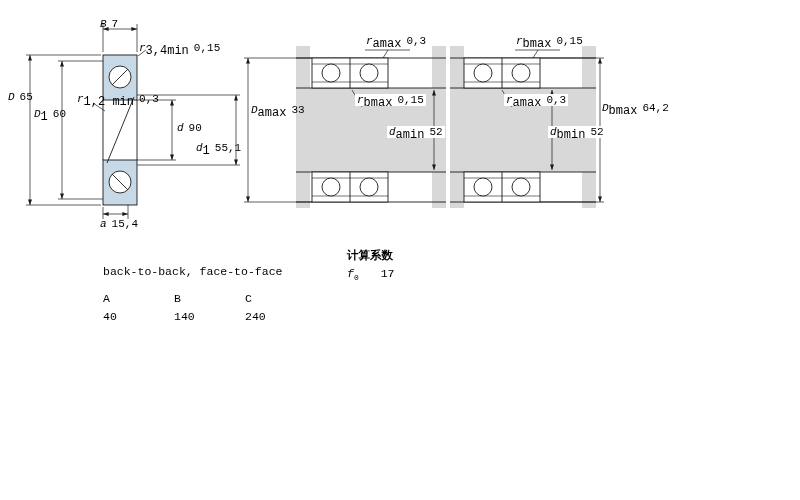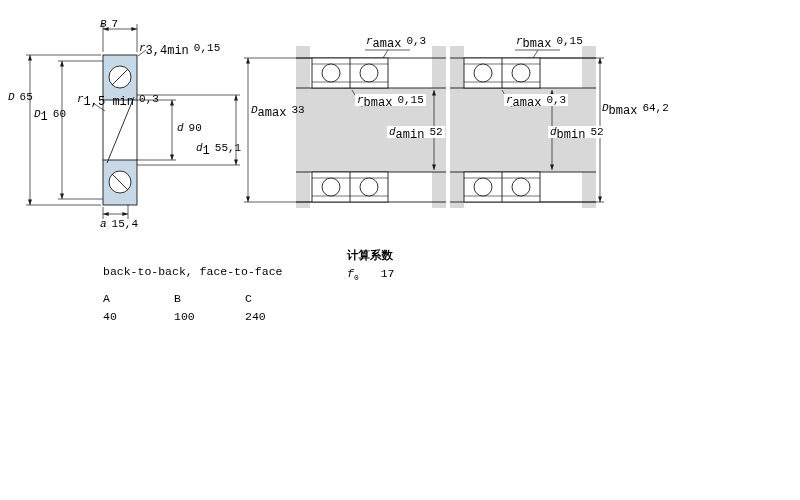--- a/index.html
+++ b/index.html
@@ -149,21 +149,21 @@
   <div class="lbl" style="left:139px;top:42px">
     <span class="sym">r</span><sub>3,4min</sub><span class="val">0,15</span>
   </div>
   <div class="lbl" style="left:8px;top:91px">
     <span class="sym">D</span><span class="val">65</span>
   </div>
   <div class="lbl" style="left:34px;top:108px">
     <span class="sym">D</span><sub>1</sub><span class="val">60</span>
   </div>
   <div class="lbl" style="left:77px;top:93px">
-    <span class="sym">r</span><sub>1,5 min</sub><span class="val">0,3</span>
+    <span class="sym">r</span><sub>1,2 min</sub><span class="val">0,3</span>
   </div>
   <div class="lbl" style="left:177px;top:122px">
     <span class="sym">d</span><span class="val">90</span>
   </div>
   <div class="lbl" style="left:196px;top:142px">
     <span class="sym">d</span><sub>1</sub><span class="val">55,1</span>
   </div>
   <div class="lbl" style="left:100px;top:218px">
     <span class="sym">a</span><span class="val">15,4</span>
   </div>
@@ -201,18 +201,18 @@
   </div>
 
   <div class="tbl">
     <div class="row">
       <div class="cell">A</div>
       <div class="cell">B</div>
       <div class="cell">C</div>
     </div>
     <div class="row">
       <div class="cell">40</div>
-      <div class="cell">100</div>
+      <div class="cell">140</div>
       <div class="cell">240</div>
     </div>
   </div>
 
 </div>
 
 </body></html>

